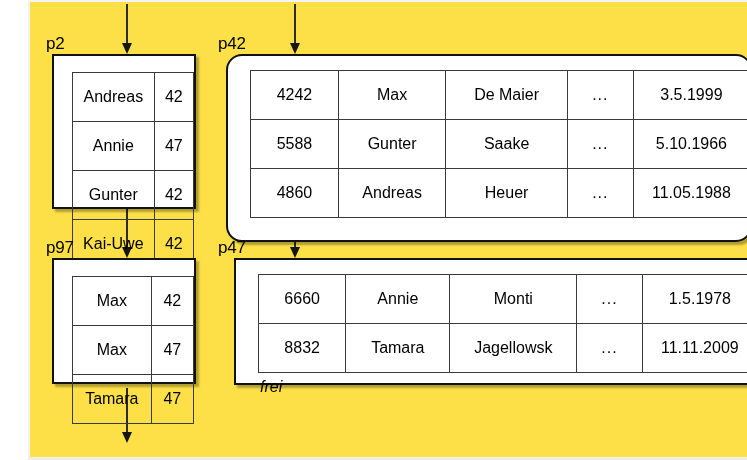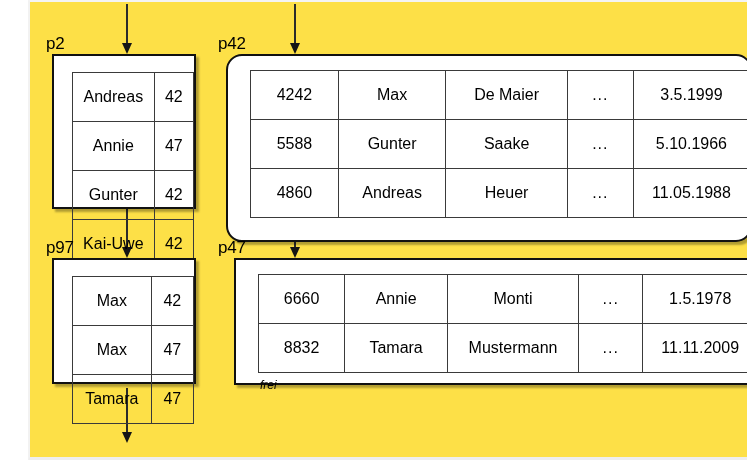--- a/index.html
+++ b/index.html
@@ -73,21 +73,21 @@
   .tbl-data .c2 { width: 112px; }
   .tbl-data .c3 { width: 133px; }
   .tbl-data .c4 { width: 72px; }
   .tbl-data .c5 { width: 112px; }
   .tbl-data .ellipsis { letter-spacing: 1px; }
 
   .frei {
     position: absolute;
     left: 24px;
     font-style: italic;
-    font-size: 12px;
+    font-size: 16px;
     color: #000000;
   }
 
   
   .arrow { position: absolute; }
   .arrow .shaft {
     position: absolute;
     left: 0;
     top: 0;
     width: 2px;
@@ -213,21 +213,21 @@
         <tr>
           <td class="c1">6660</td>
           <td class="c2">Annie</td>
           <td class="c3">Monti</td>
           <td class="c4 ellipsis">...</td>
           <td class="c5">1.5.1978</td>
         </tr>
         <tr>
           <td class="c1">8832</td>
           <td class="c2">Tamara</td>
-          <td class="c3">Mustermann</td>
+          <td class="c3">Jagellowsk</td>
           <td class="c4 ellipsis">...</td>
           <td class="c5">11.11.2009</td>
         </tr>
       </tbody>
     </table>
     <div class="frei" style="top:118px;">frei</div>
   </div>
 
 </div>
 

